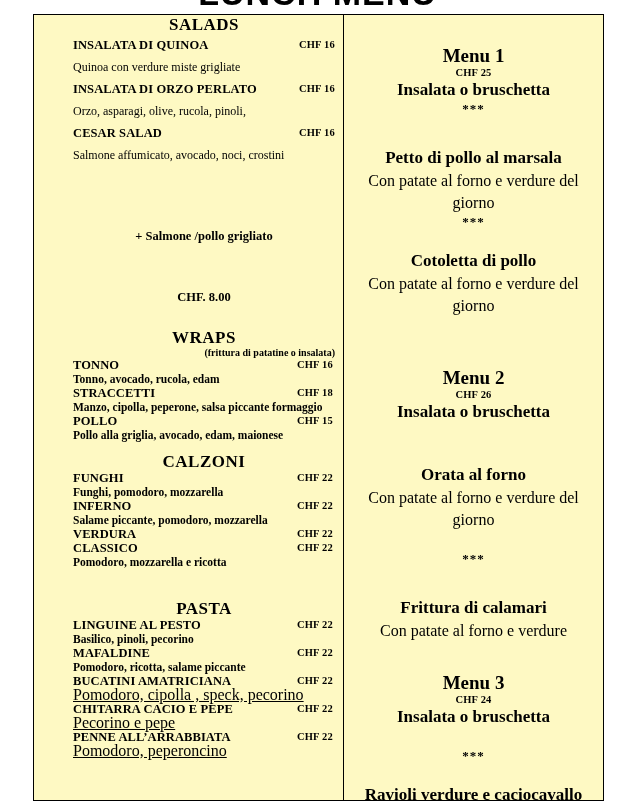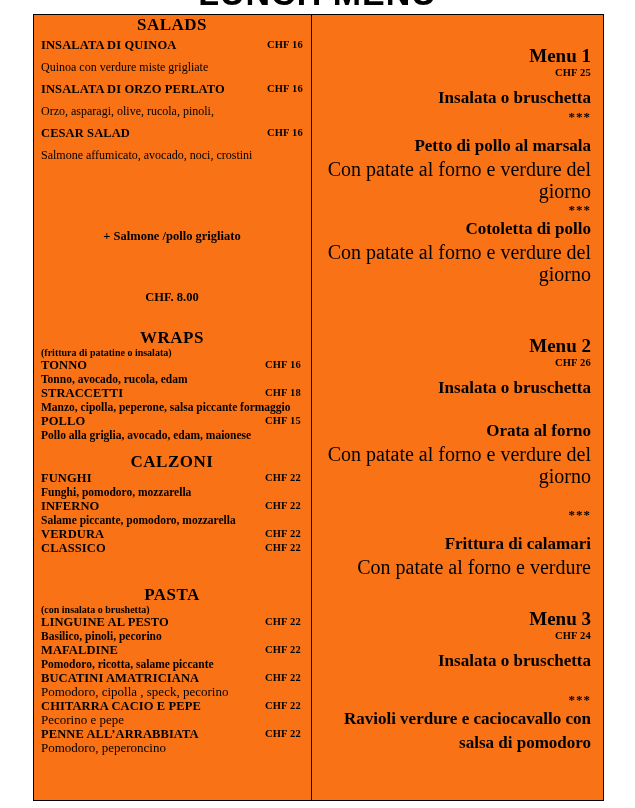--- a/index.html
+++ b/index.html
@@ -35,21 +35,22 @@
   
   #menu-table {
     position: absolute;
     left: 33px;
     top: 14px;
     width: 571px;
     height: 787px;
     box-sizing: border-box;
     border: 1.5px solid #000;
     display: flex;
-    background: #f97316;
+    background: #fef9c3;
+    padding-left: 32px;
   }
   #left-column {
     box-sizing: border-box;
     width: 278px;
     border-right: 1.5px solid #000;
     padding: 0;
     position: relative;
   }
   #right-column {
     box-sizing: border-box;
@@ -61,21 +62,21 @@
   .section { padding: 0 8px 0 7px; }
 
   .section-title {
     text-align: center;
     font-weight: bold;
     font-size: 17px;
     line-height: 19px;
     letter-spacing: 0.5px;
   }
   .section-subtitle {
-    text-align: left;
+    text-align: right;
     font-weight: bold;
     font-size: 10px;
     line-height: 11px;
   }
 
   .item-row {
     display: flex;
     justify-content: space-between;
     align-items: center;
     font-weight: bold;
@@ -87,72 +88,72 @@
   .item-price {
     font-size: 10.5px;
     font-weight: bold;
     letter-spacing: 0.2px;
   }
   .item-desc {
     font-size: 11.5px;
     line-height: 14px;
   }
   .item-desc.bold { font-weight: bold; }
-  .item-desc.reg  { font-weight: normal; font-size: 13px; }
+  .item-desc.reg  { font-weight: normal; font-size: 16px; text-decoration: underline; }
 
   
   #salads-section .item-row  { line-height: 22px; }
   #salads-section .item-desc { line-height: 22px; font-size: 12px; font-weight: normal; }
 
   .addon {
     text-align: center;
     font-weight: bold;
     font-size: 12.5px;
     line-height: 21px;
     margin-top: 40px;
   }
 
   
   #wraps-section .item-price,
   #calzoni-section .item-price,
   #pasta-section .item-price { padding-right: 2px; }
 
   
-  .menu-block { text-align: right; padding: 0 12px; }
+  .menu-block { text-align: center; padding: 0 12px; }
   .menu-title {
     font-weight: bold;
     font-size: 19px;
     line-height: 22px;
   }
   .menu-price {
     font-weight: bold;
     font-size: 10.5px;
     line-height: 12px;
     letter-spacing: 0.2px;
   }
   .menu-starter {
     font-weight: bold;
     font-size: 17px;
     line-height: 22px;
-    margin-top: 8px;
   }
   .menu-stars {
     font-weight: bold;
     font-size: 13px;
     line-height: 15px;
     letter-spacing: 1px;
   }
   .menu-course {
     font-weight: bold;
     font-size: 17px;
     line-height: 24px;
+    margin-top: 20px;
   }
   .menu-course-desc {
     font-weight: normal;
-    font-size: 20px;
+    font-size: 16px;
     line-height: 22px;
   }
   .spacer-sm { height: 10px; }
   .spacer-md { height: 20px; }
   .spacer-lg { height: 30px; }
 </style>
 </head>
 <body>
 
 <div id="page-title">LUNCH MENU</div>
@@ -234,27 +235,27 @@
 
       <div class="item-row">
         <span class="item-name">VERDURA</span>
         <span class="item-price">CHF 22</span>
       </div>
 
       <div class="item-row">
         <span class="item-name">CLASSICO</span>
         <span class="item-price">CHF 22</span>
       </div>
+      <div class="item-desc bold">Pomodoro, mozzarella e ricotta</div>
     </div>
 
     <div class="spacer-lg"></div>
 
     <div class="section" id="pasta-section">
       <div class="section-title">PASTA</div>
-      <div class="section-subtitle">(con insalata o brushetta)</div>
 
       <div class="item-row">
         <span class="item-name">LINGUINE AL PESTO</span>
         <span class="item-price">CHF 22</span>
       </div>
       <div class="item-desc bold">Basilico, pinoli, pecorino</div>
 
       <div class="item-row">
         <span class="item-name">MAFALDINE</span>
         <span class="item-price">CHF 22</span>

